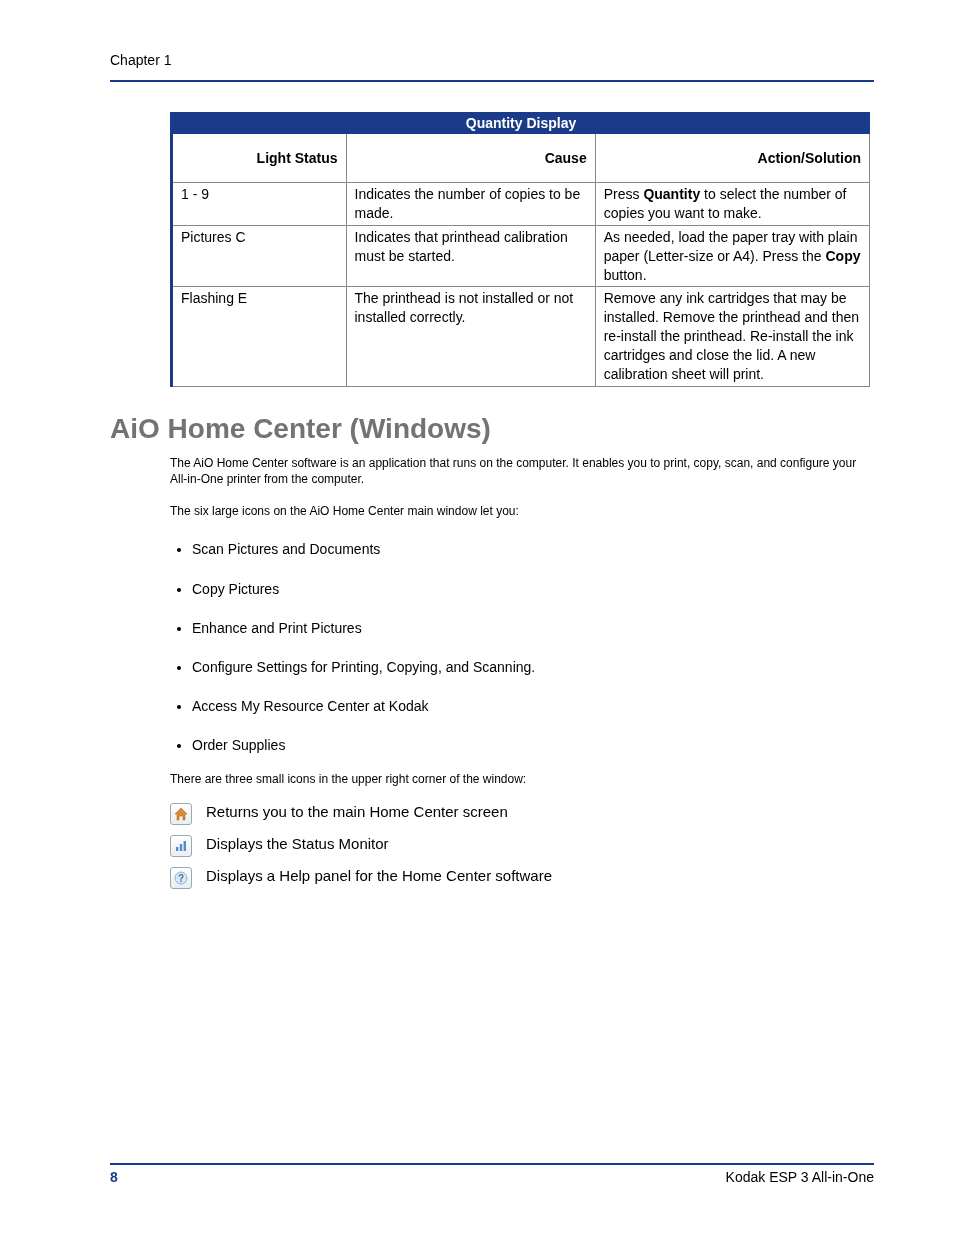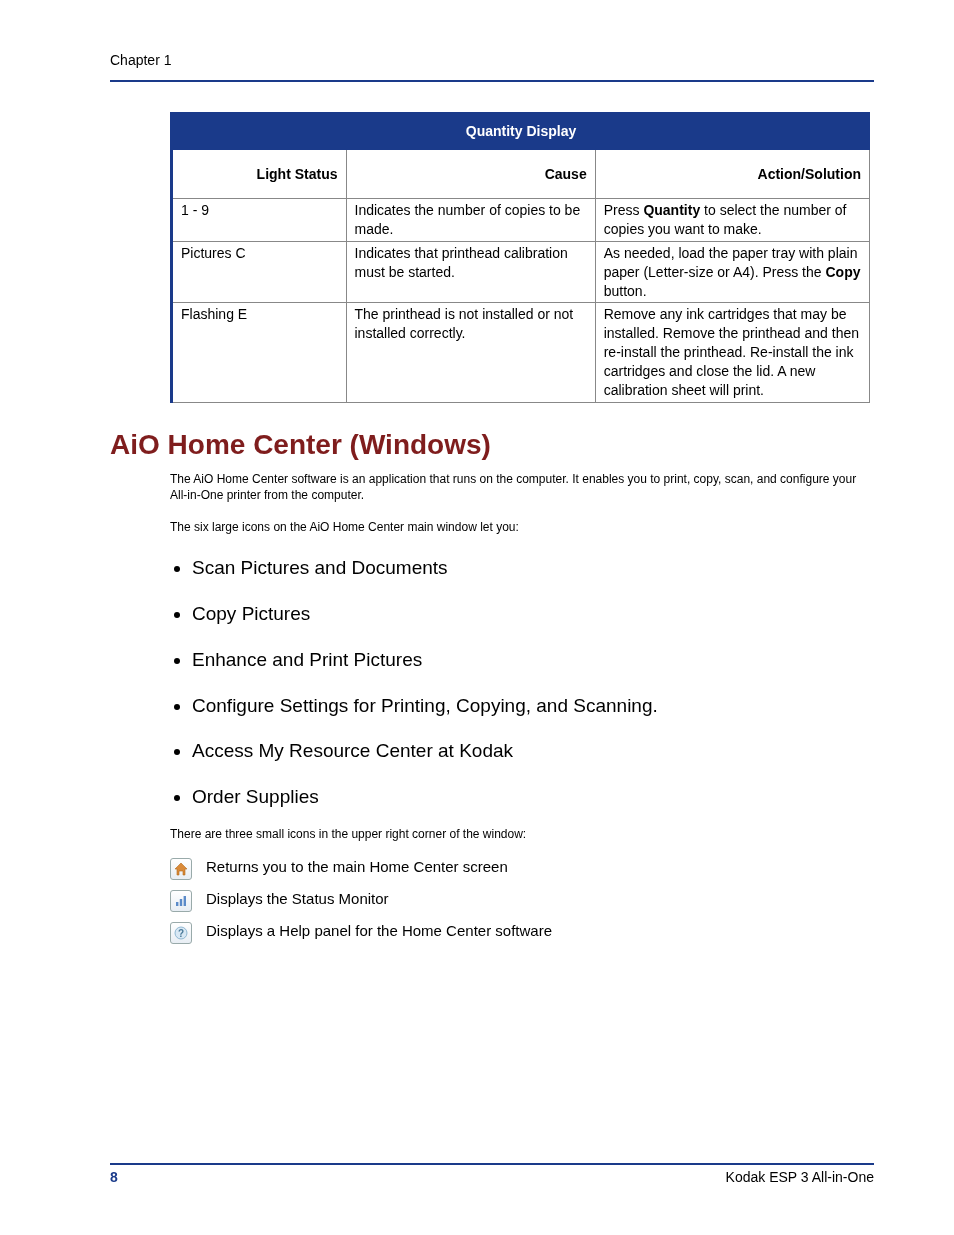--- a/index.html
+++ b/index.html
@@ -32,21 +32,21 @@
   table.qd {
     border-collapse: collapse;
     width: 700px;
     font-size: 14px;
     border-left: 3px solid #1a3a8a;
   }
   table.qd th.title {
     background: #1a3a8a;
     color: #fff;
     font-weight: bold;
-    padding: 10px 6px;
+    padding: 2px 6px;
     font-size: 14px;
     border: 1px solid #1a3a8a;
   }
   table.qd th.colhead {
     background: #fff;
     color: #000;
     text-align: right;
     font-weight: bold;
     padding: 16px 8px;
     border: 1px solid #888;
@@ -59,37 +59,37 @@
     vertical-align: top;
     font-size: 14px;
     line-height: 1.35;
   }
   .col-ls { width: 175px; }
   .col-ca { width: 250px; }
   .col-as { width: 275px; }
   h1.section {
     font-size: 28px;
     font-weight: 600;
-    color: #7f1d1d;
+    color: #737373;
     margin: 0 0 10px 0;
   }
   .body-indent {
     margin-left: 60px;
   }
   p.body {
     font-size: 12px;
     line-height: 1.35;
     margin: 0 0 16px 0;
   }
   ul.plain {
     margin: 0 0 16px 0;
     padding-left: 22px;
   }
   ul.plain li {
-    font-size: 19px;
+    font-size: 14px;
     line-height: 1.3;
     margin-bottom: 8px;
     margin-top: 21px;
   }
   .icon-list {
     margin-top: 6px;
   }
   .icon-row {
     display: flex;
     align-items: flex-start;

